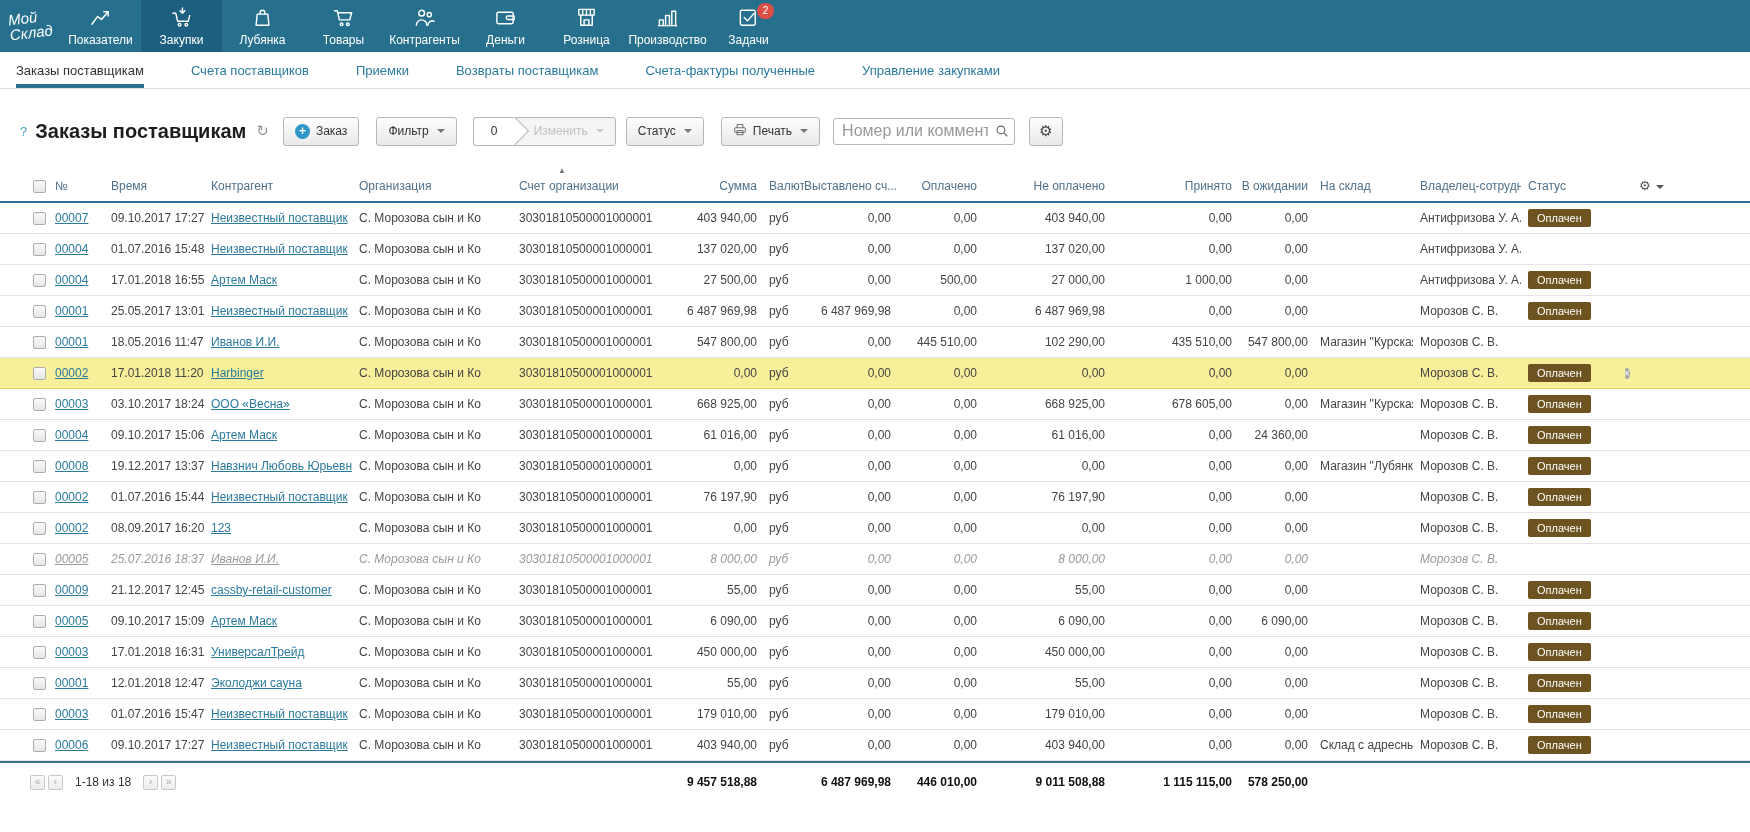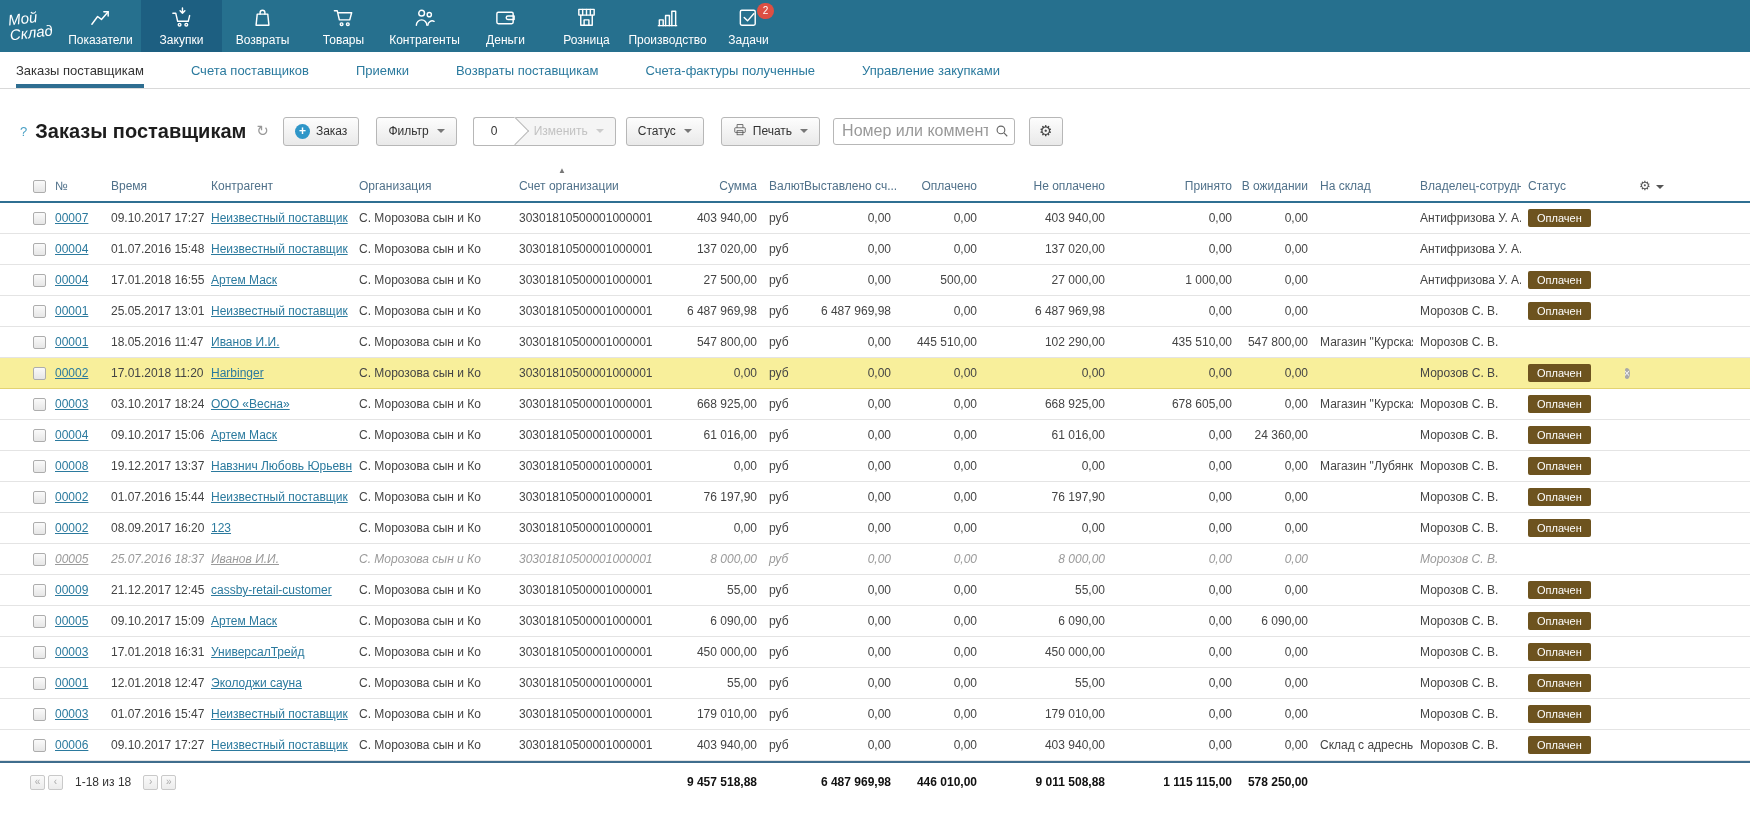--- a/index.html
+++ b/index.html
@@ -113,21 +113,21 @@
           <circle cx="10" cy="19.5" r="1.4"></circle>
           <circle cx="17" cy="19.5" r="1.4"></circle>
         </svg>
         <span>Закупки</span>
       </div>
       <div class="nav-item">
         <svg viewBox="0 0 24 24">
           <path d="M6.5 8.5 h11 l1.2 11.5 h-13.4 z"></path>
           <path d="M9.5 8.5 v-1.5 a2.5 2.5 0 0 1 5 0 v1.5"></path>
         </svg>
-        <span>Возвраты</span>
+        <span>Лубянка</span>
       </div>
       <div class="nav-item">
         <svg viewBox="0 0 24 24">
           <path d="M2.5 5 h3 l2.2 9.5 h10.8 l2-7.5 H7"></path>
           <circle cx="10" cy="19" r="1.4"></circle>
           <circle cx="16.5" cy="19" r="1.4"></circle>
         </svg>
         <span>Товары</span>
       </div>
       <div class="nav-item">

